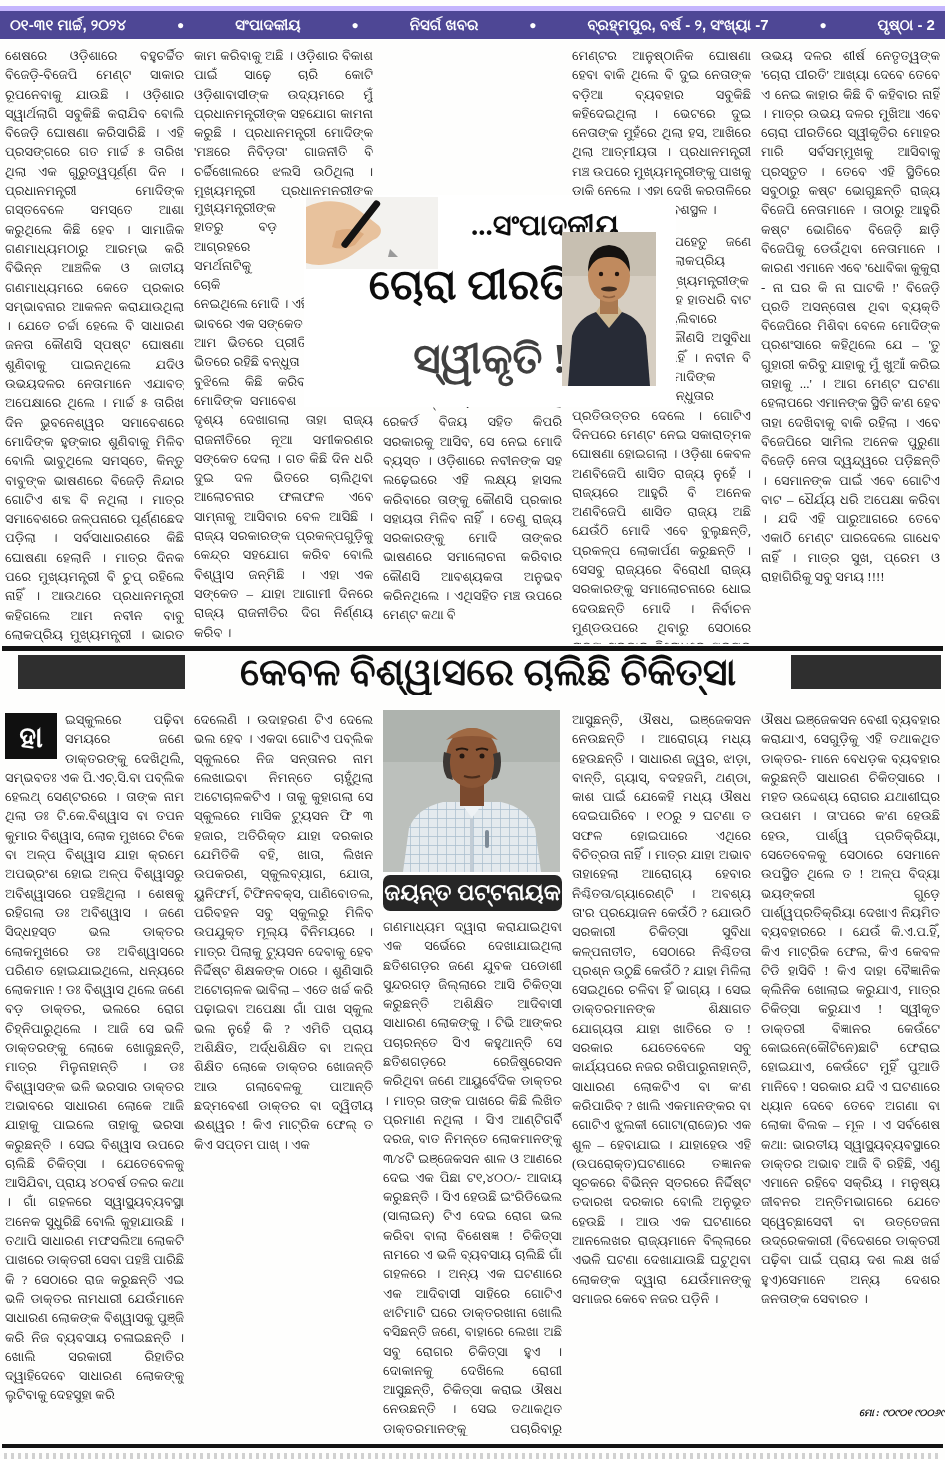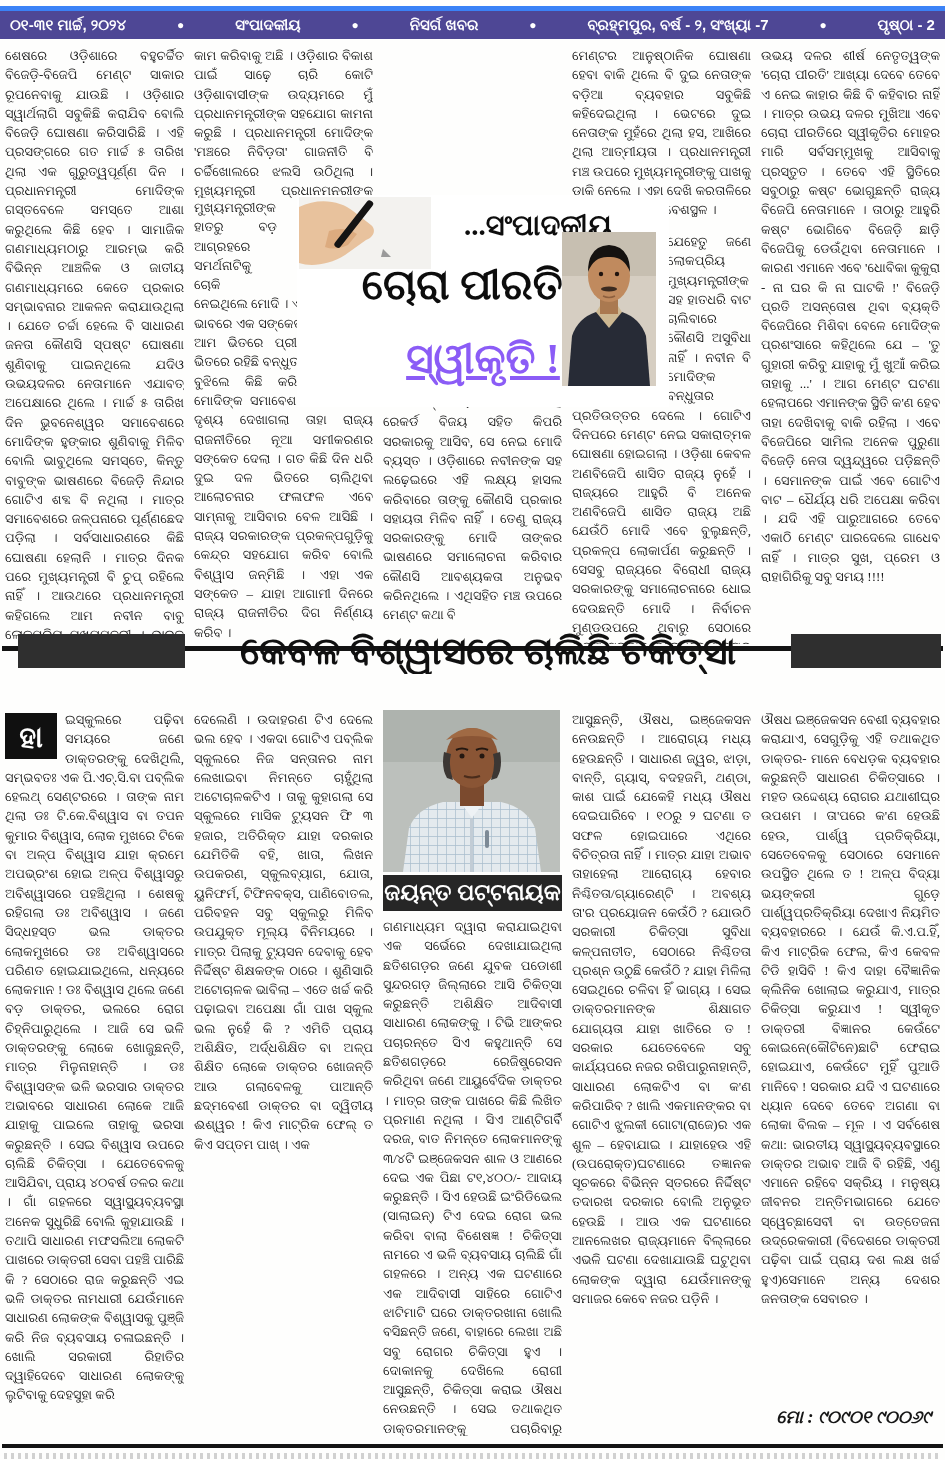--- a/index.html
+++ b/index.html
@@ -1,59 +1,59 @@
 <!DOCTYPE html>
 <html><head>
 <meta charset="utf-8">
 <style>
   html,body{margin:0;padding:0;background:#e8e8e8;}
   .page{position:relative;width:945px;height:1460px;background:#fefefd;overflow:hidden;
         font-family:"Liberation Serif", serif;color:#161616;}
   
   .masthead{position:absolute;top:6px;left:0;width:945px;height:33px;background:#4e4795;
-    border-top:5px solid #3b82f6;box-sizing:border-box;color:#fff;display:flex;align-items:center;
+    border-top:5px solid #c4b5fd;box-sizing:border-box;color:#fff;display:flex;align-items:center;
     justify-content:space-between;padding:0 10px;font-family:"Liberation Sans",sans-serif;
     font-weight:bold;font-size:15px;}
   .masthead .bullet{font-size:12px;line-height:1;}
   
   .cols{position:absolute;left:5px;width:935px;display:flex;gap:10px;}
   .sec1{top:46px;height:598px;}
   .sec2{top:710px;height:726px;}
   .col{flex:1 1 0;min-width:0;overflow:hidden;text-align:justify;font-size:13px;
        line-height:19.3px;color:#141414;}
   .e2a{height:152px;overflow:hidden;}
   .e3a{height:150px;overflow:hidden;}
   .e3sp{height:212px;}
   .e4a{height:186px;overflow:hidden;}
   .pen-sp{float:right;width:92px;height:80px;margin-left:4px;}
   .photo-sp{float:left;width:88px;height:156px;margin-right:7px;}
   
-  .feature{position:absolute;left:297px;top:195px;width:372px;height:212px;background:#fff;z-index:3;}
+  .feature{position:absolute;left:304px;top:195px;width:372px;height:212px;background:#fff;z-index:3;}
   .pen{position:absolute;left:2px;top:2px;width:132px;height:72px;}
   .kicker{position:absolute;left:110px;top:14px;width:262px;text-align:center;
           font-size:29px;font-weight:bold;color:#0d0d0d;}
   .hl1{position:absolute;left:0;top:66px;width:100%;text-align:center;font-size:42px;
        font-weight:bold;color:#0d0d0d;}
   .hl2{position:absolute;left:0;top:140px;width:100%;text-align:center;font-size:42px;
-       font-weight:bold;color:#8b5cf6;text-decoration:underline;}
+       font-weight:bold;color:#404040;}
   .portrait1{position:absolute;left:562px;top:232px;width:94px;height:154px;z-index:4;}
   
   .rule1{position:absolute;top:646px;left:2px;width:941px;height:5px;background:#141414;}
-  .head2row{position:absolute;top:628px;left:0;width:945px;height:46px;display:flex;align-items:center;z-index:2;}
+  .head2row{position:absolute;top:649px;left:0;width:945px;height:46px;display:flex;align-items:center;z-index:2;}
   .blk{background:#2f2f2f;height:34px;}
   .blkL{width:167px;margin-left:18px;}
   .blkR{width:150px;margin-right:4px;}
   .head2{flex:1;text-align:center;font-size:38px;font-weight:bold;color:#101010;line-height:46px;white-space:nowrap;overflow:hidden;}
   
   .dropcap{float:left;width:52px;height:46px;background:#101010;color:#fff;font-size:29px;
            font-weight:bold;text-align:center;line-height:48px;margin:3px 8px 3px 0;}
   .photo2{width:100%;height:162px;display:block;}
   .caption{height:36px;background:#262626;color:#fff;font-size:23px;font-weight:bold;
-           text-align:center;line-height:36px;margin:3px 0 6px;white-space:nowrap;overflow:hidden;}
-  .contact{position:absolute;right:14px;top:1407px;width:220px;text-align:right;font-size:18px;
+           text-align:center;line-height:36px;margin:3px 0 6px;white-space:nowrap;overflow:hidden;border-radius:7px;}
+  .contact{position:absolute;right:0;top:1407px;width:220px;text-align:right;font-size:10px;
            font-style:italic;font-weight:bold;background:#fefefd;z-index:5;}
   .rule2{position:absolute;top:1444px;left:2px;width:941px;height:4px;background:#141414;}
   .remnant{position:absolute;top:1453px;left:4px;width:937px;height:6px;opacity:.45;
     background:repeating-linear-gradient(90deg,#9a9a9a 0 3px,transparent 3px 7px);}
 </style>
 </head>
 <body>
 
 <div class="page">
 

